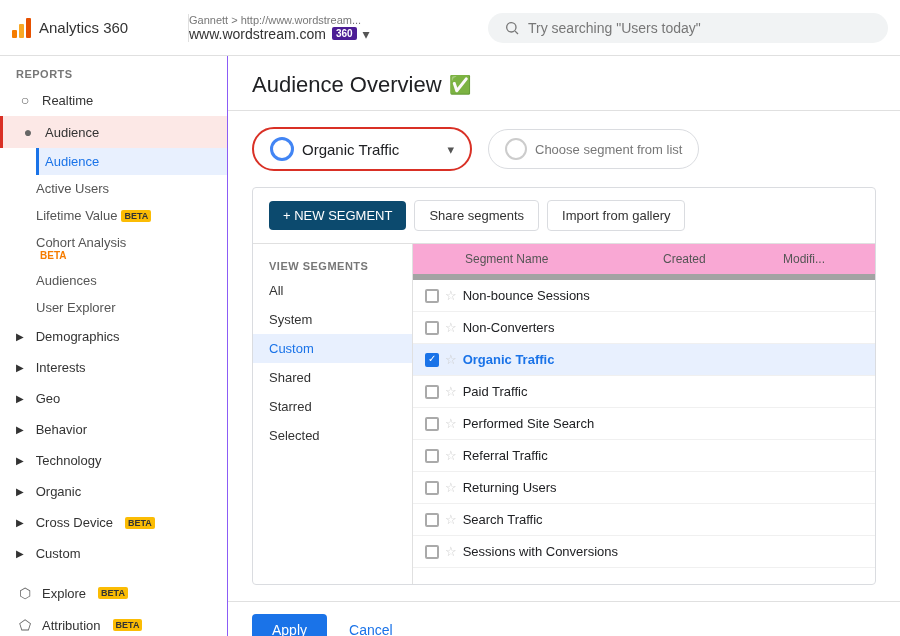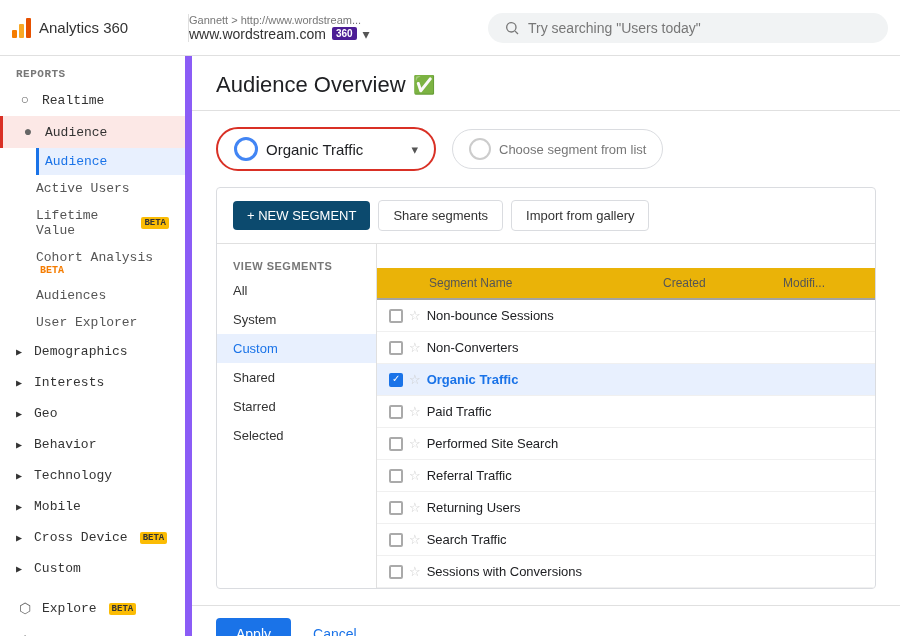--- a/index.html
+++ b/index.html
@@ -21,21 +21,21 @@
     .url-main { display: flex; align-items: center; gap: 6px; font-size: 14px; font-weight: 500; }
     .url-badge { background: #4c1d95; color: #fff; font-size: 10px; font-weight: bold; padding: 1px 4px; border-radius: 2px; }
     .url-dropdown { color: #555; cursor: pointer; }
     .search-area { flex: 1; display: flex; align-items: center; background: #f1f3f4; border-radius: 24px; padding: 7px 16px; gap: 8px; max-width: 400px; margin-left: auto; }
     .search-placeholder { color: #777; font-size: 14px; }
 
     
     .main-layout { display: flex; flex: 1; overflow: hidden; }
 
     
-    .sidebar { width: 192px; border-right: 7px solid #8b5cf6; overflow-y: auto; flex-shrink: 0; background: #fff; font-family: Liberation Mono, monospace; }
+    .sidebar { width: 228px; border-right: 1px solid #8b5cf6; overflow-y: auto; flex-shrink: 0; background: #fff; }
     .sidebar-section-label { font-size: 11px; color: #777; padding: 12px 16px 4px; font-weight: 600; letter-spacing: 0.5px; }
     .sidebar-item { display: flex; align-items: center; gap: 8px; padding: 8px 16px; cursor: pointer; color: #333; font-size: 13px; }
     .sidebar-item.active-parent { background: #fce8e6; border-left: 3px solid #d93025; }
     .sidebar-sub { padding-left: 36px; }
     .sidebar-sub-item { padding: 6px 16px 6px 0; cursor: pointer; color: #555; font-size: 13px; display: flex; align-items: center; }
     .sidebar-sub-item.active { color: #1a73e8; font-weight: 500; background: #e8f0fe; border-left: 3px solid #1a73e8; padding-left: 3px; }
     .chevron { font-size: 10px; margin-right: 4px; }
     .badge-beta { font-size: 9px; background: #fbbc04; color: #333; padding: 1px 3px; border-radius: 2px; font-weight: bold; margin-left: 4px; }
     .sidebar-icon { width: 18px; text-align: center; color: #666; font-size: 14px; }
     .sidebar-bottom-items { margin-top: 8px; }
@@ -69,21 +69,21 @@
     .panel-body { display: flex; min-height: 340px; }
 
     
     .segment-nav { width: 160px; border-right: 1px solid #e0e0e0; padding: 8px 0; flex-shrink: 0; }
     .segment-nav-label { font-size: 11px; color: #777; padding: 8px 16px 4px; font-weight: 600; letter-spacing: 0.5px; }
     .segment-nav-item { padding: 7px 16px; cursor: pointer; font-size: 13px; color: #333; }
     .segment-nav-item.active { background: #e8f0fe; color: #1a73e8; font-weight: 500; }
 
     
     .segment-table-area { flex: 1; overflow: hidden; }
-    .segment-table-header { display: flex; padding: 8px 12px; border-bottom: 2px solid #a3a3a3; background: #eab308; margin-top: 24px; }
+    .segment-table-header { display: flex; padding: 8px 12px; border-bottom: 6px solid #a3a3a3; background: #f9a8d4; }
     .col-name { flex: 1; font-weight: 500; font-size: 12px; color: #555; }
     .col-created { width: 120px; font-weight: 500; font-size: 12px; color: #555; }
     .col-modified { width: 80px; font-weight: 500; font-size: 12px; color: #555; }
     .segment-row { display: flex; align-items: center; padding: 8px 12px; border-bottom: 1px solid #f0f0f0; }
     .segment-row.selected { background: #e8f0fe; }
     .segment-row .checkbox { width: 14px; height: 14px; border: 2px solid #aaa; border-radius: 2px; display: inline-block; flex-shrink: 0; }
     .segment-row .checkbox.checked { background: #1a73e8; border-color: #1a73e8; position: relative; }
     .segment-row .checkbox.checked::after { content: '✓'; color: #fff; font-size: 10px; position: absolute; top: -2px; left: 1px; }
     .segment-row .star { color: #ccc; margin: 0 6px; font-size: 13px; }
     .segment-row .seg-name { flex: 1; font-size: 13px; color: #202124; }
@@ -182,21 +182,21 @@
     <div class="sidebar-item">
       <span class="chevron">▶</span>
       <span>Behavior</span>
     </div>
     <div class="sidebar-item">
       <span class="chevron">▶</span>
       <span>Technology</span>
     </div>
     <div class="sidebar-item">
       <span class="chevron">▶</span>
-      <span>Mobile</span>
+      <span>Organic</span>
     </div>
     <div class="sidebar-item">
       <span class="chevron">▶</span>
       <span>Cross Device</span>
       <span class="badge-beta">BETA</span>
     </div>
     <div class="sidebar-item">
       <span class="chevron">▶</span>
       <span>Custom</span>
     </div>

